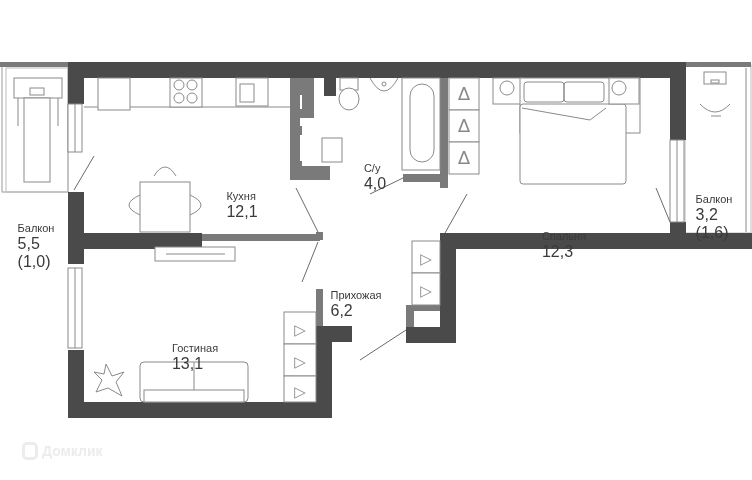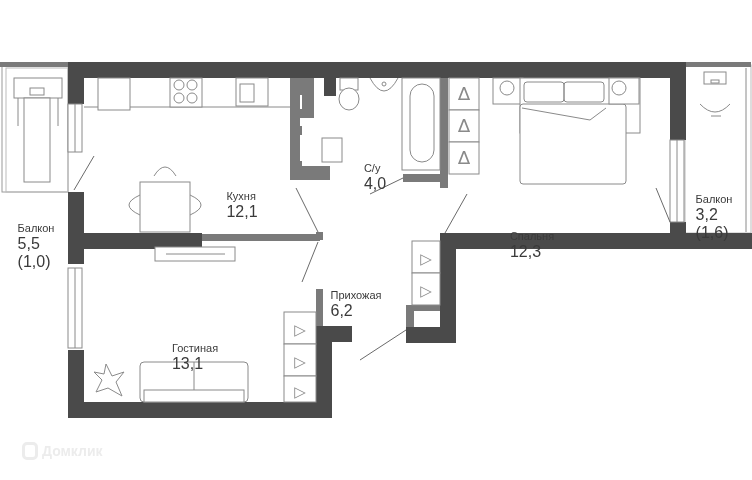--- a/index.html
+++ b/index.html
@@ -175,21 +175,21 @@
 </svg>
 
 <div class="lbl" style="left:242px; top:152px;">
   <span class="name">Кухня</span>
   <span class="area">12,1</span>
 </div>
 <div class="lbl" style="left:375px; top:124px;">
   <span class="name">С/у</span>
   <span class="area">4,0</span>
 </div>
-<div class="lbl" style="left:532px; top:192px;">
+<div class="lbl" style="left:564px; top:192px;">
   <span class="name">Спальня</span>
   <span class="area">12,3</span>
 </div>
 <div class="lbl" style="left:36px; top:184px;">
   <span class="name">Балкон</span>
   <span class="area">5,5</span>
   <span class="area">(1,0)</span>
 </div>
 <div class="lbl" style="left:714px; top:155px;">
   <span class="name">Балкон</span>

